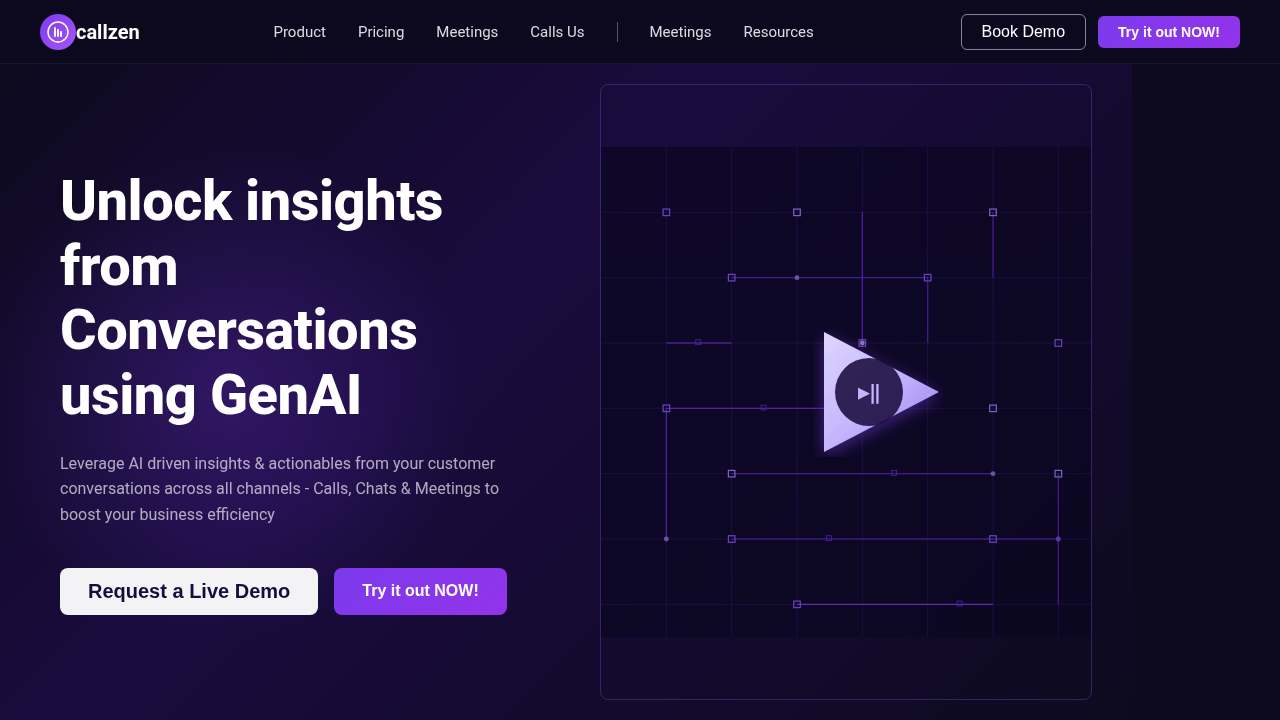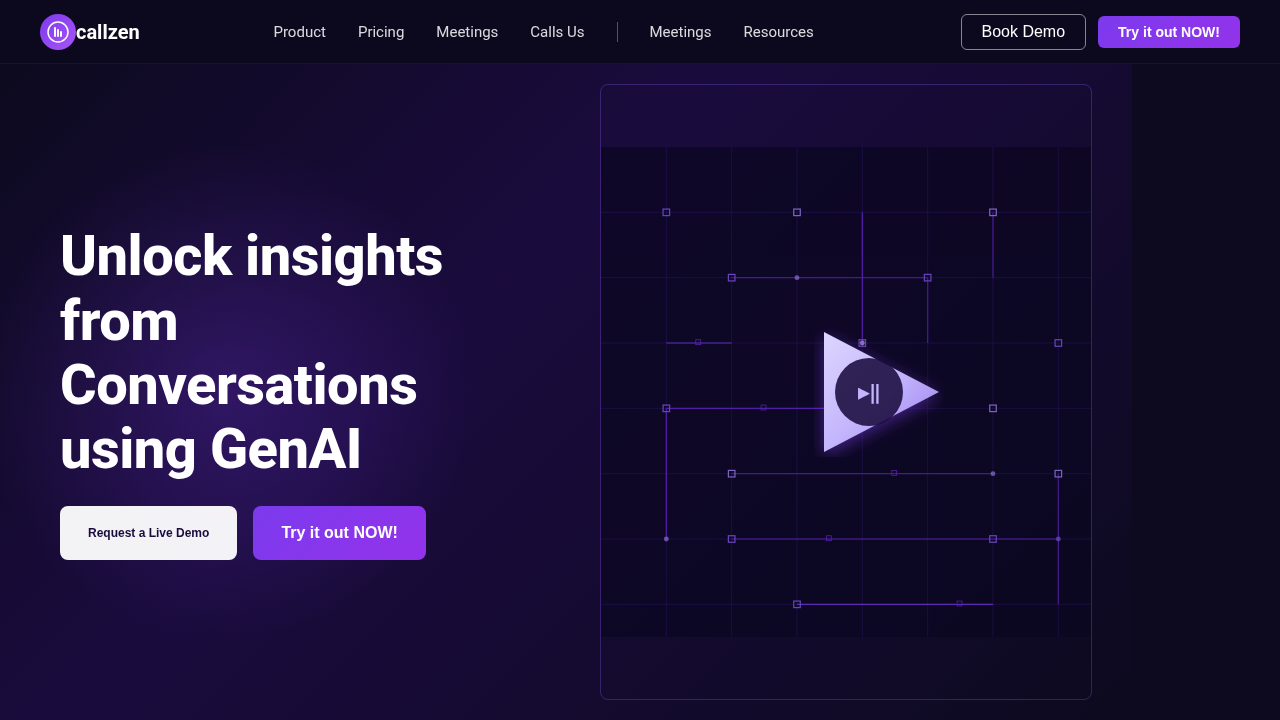--- a/index.html
+++ b/index.html
@@ -153,26 +153,26 @@
       max-width: 520px;
       margin-bottom: 40px;
     }
 
     .hero-buttons {
       display: flex;
       gap: 16px;
     }
 
     .btn-live-demo {
-      padding: 20px 28px;
+      padding: 12px 28px;
       background: rgba(255,255,255,0.95);
       color: #1a0b3d;
       border: none;
       border-radius: 8px;
-      font-size: 12px;
+      font-size: 20px;
       font-weight: 600;
       cursor: pointer;
       transition: background 0.2s;
     }
 
     .btn-try-now-hero {
       padding: 14px 28px;
       background: linear-gradient(135deg, #7c3aed, #9333ea);
       color: #fff;
       border: none;
@@ -258,20 +258,21 @@
 
   <div class="nav-actions">
     <button class="btn-book-demo">Book Demo</button>
     <button class="btn-try-now-nav">Try it out NOW!</button>
   </div>
 </nav>
 
 <section class="hero">
   <div class="hero-left">
     <h1 class="hero-title">Unlock insights from Conversations  using GenAI</h1>
+    <p class="hero-subtitle">Leverage AI driven insights &amp; actionables from your customer conversations across all channels - Calls, Chats &amp; Meetings to boost your business efficiency</p>
     <div class="hero-buttons">
       <button class="btn-live-demo">Request a Live Demo</button>
       <button class="btn-try-now-hero">Try it out NOW!</button>
     </div>
   </div>
 
   <div class="hero-right">
     <div class="circuit-container">
       <svg class="circuit-svg" viewBox="0 0 600 600" xmlns="http://www.w3.org/2000/svg">
         <defs>

